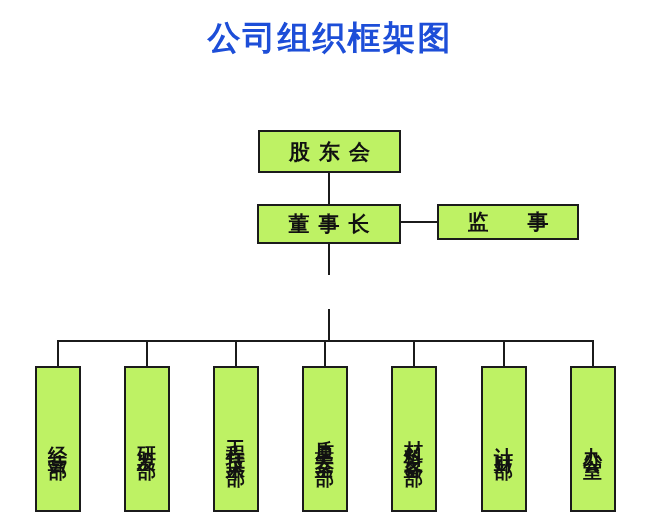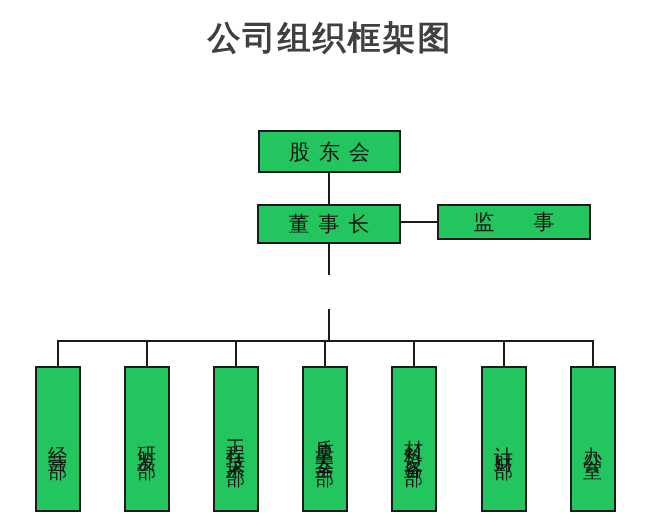--- a/index.html
+++ b/index.html
@@ -26,36 +26,36 @@
   
   .chart-title {
     position: absolute;
     left: 0;
     top: 18px;
     width: 660px;
     text-align: center;
     font-size: 33px;
     font-weight: 700;
     letter-spacing: 2px;
-    color: #404040;
+    color: #1d4ed8;
     line-height: 1.2;
     white-space: nowrap;
   }
 
   
   .node {
     position: absolute;
     box-sizing: border-box;
     border: 2px solid #1b1b1b;
-    background: #22c55e;
+    background: #bef264;
     display: flex;
     align-items: center;
     justify-content: center;
     color: #111111;
-    font-weight: 400;
+    font-weight: 700;
   }
 
   
   .node-h {
     font-size: 21px;
     letter-spacing: 9px;
     text-indent: 9px;
     white-space: nowrap;
   }
 
@@ -105,21 +105,21 @@
   <div class="line line-v" style="left:235px; top:340px; height:26px;"></div>
   <div class="line line-v" style="left:324px; top:340px; height:26px;"></div>
   <div class="line line-v" style="left:413px; top:340px; height:26px;"></div>
   <div class="line line-v" style="left:503px; top:340px; height:26px;"></div>
   <div class="line line-v" style="left:592px; top:340px; height:26px;"></div>
 
   <div class="node node-h" style="left:258px; top:130px; width:143px; height:43px;">股东会</div>
 
   <div class="node node-h" style="left:257px; top:204px; width:144px; height:40px;">董事长</div>
 
-  <div class="node node-h" style="left:437px; top:204px; width:154px; height:36px;">监　事</div>
+  <div class="node node-h" style="left:437px; top:204px; width:142px; height:36px;">监　事</div>
 
 
   <div class="node node-v" style="left:35px; top:366px; width:46px; height:146px;">
     <span>经营部</span>
   </div>
 
   <div class="node node-v" style="left:124px; top:366px; width:46px; height:146px;">
     <span>研发部</span>
   </div>
 

